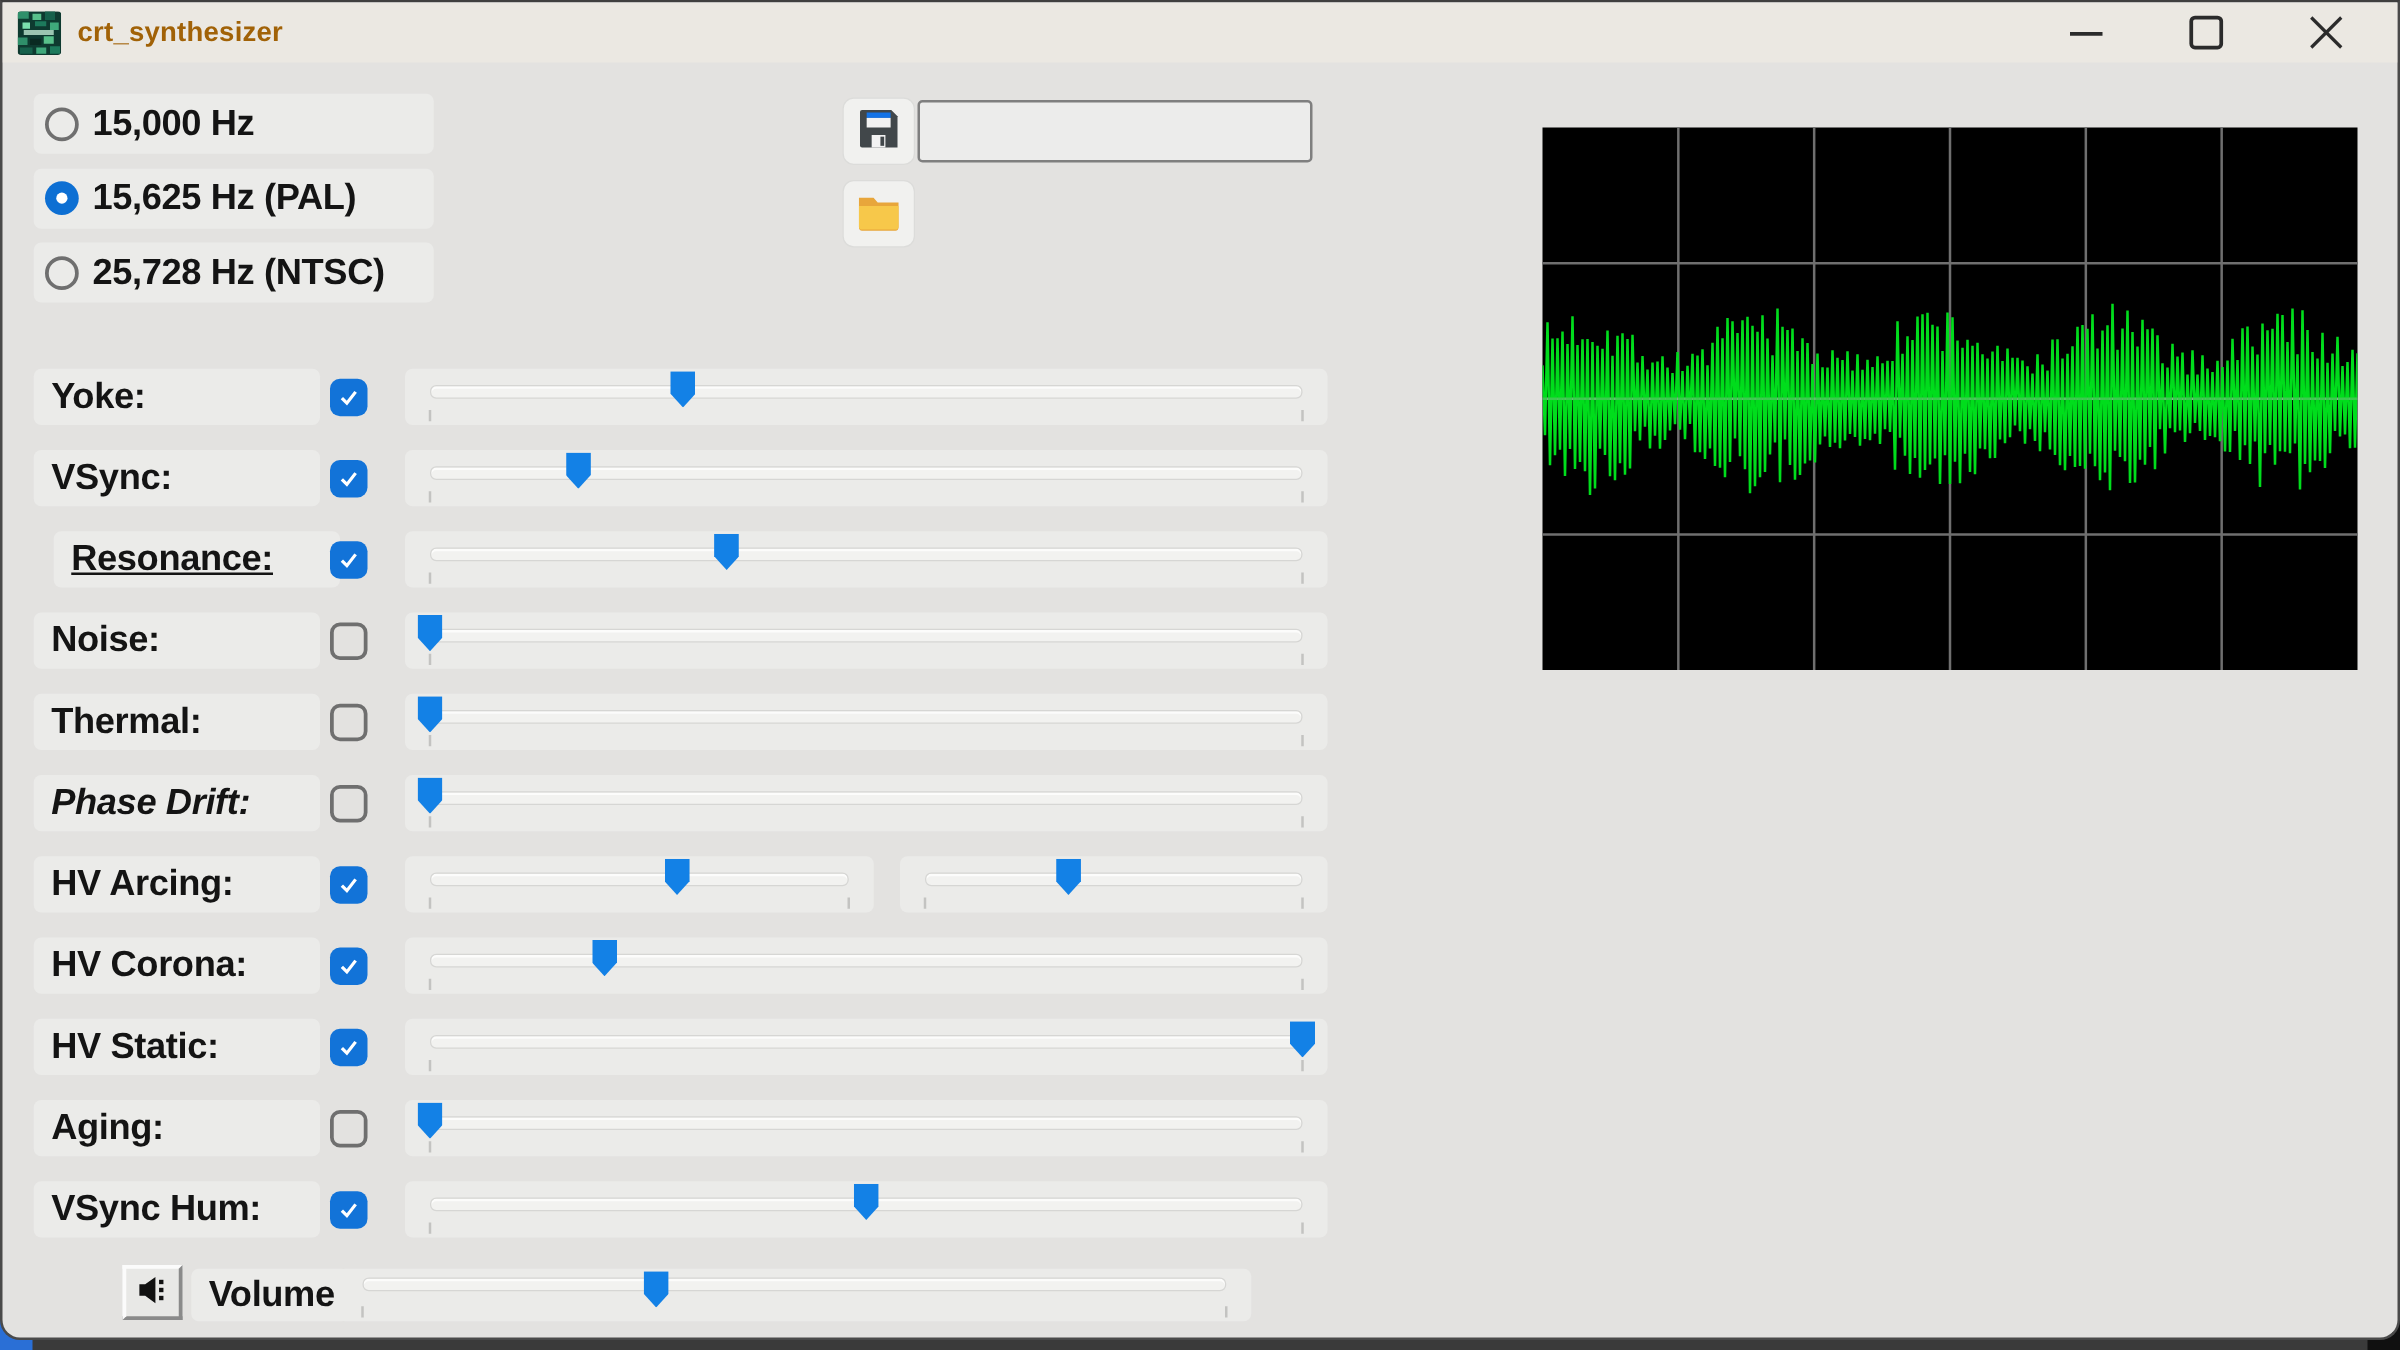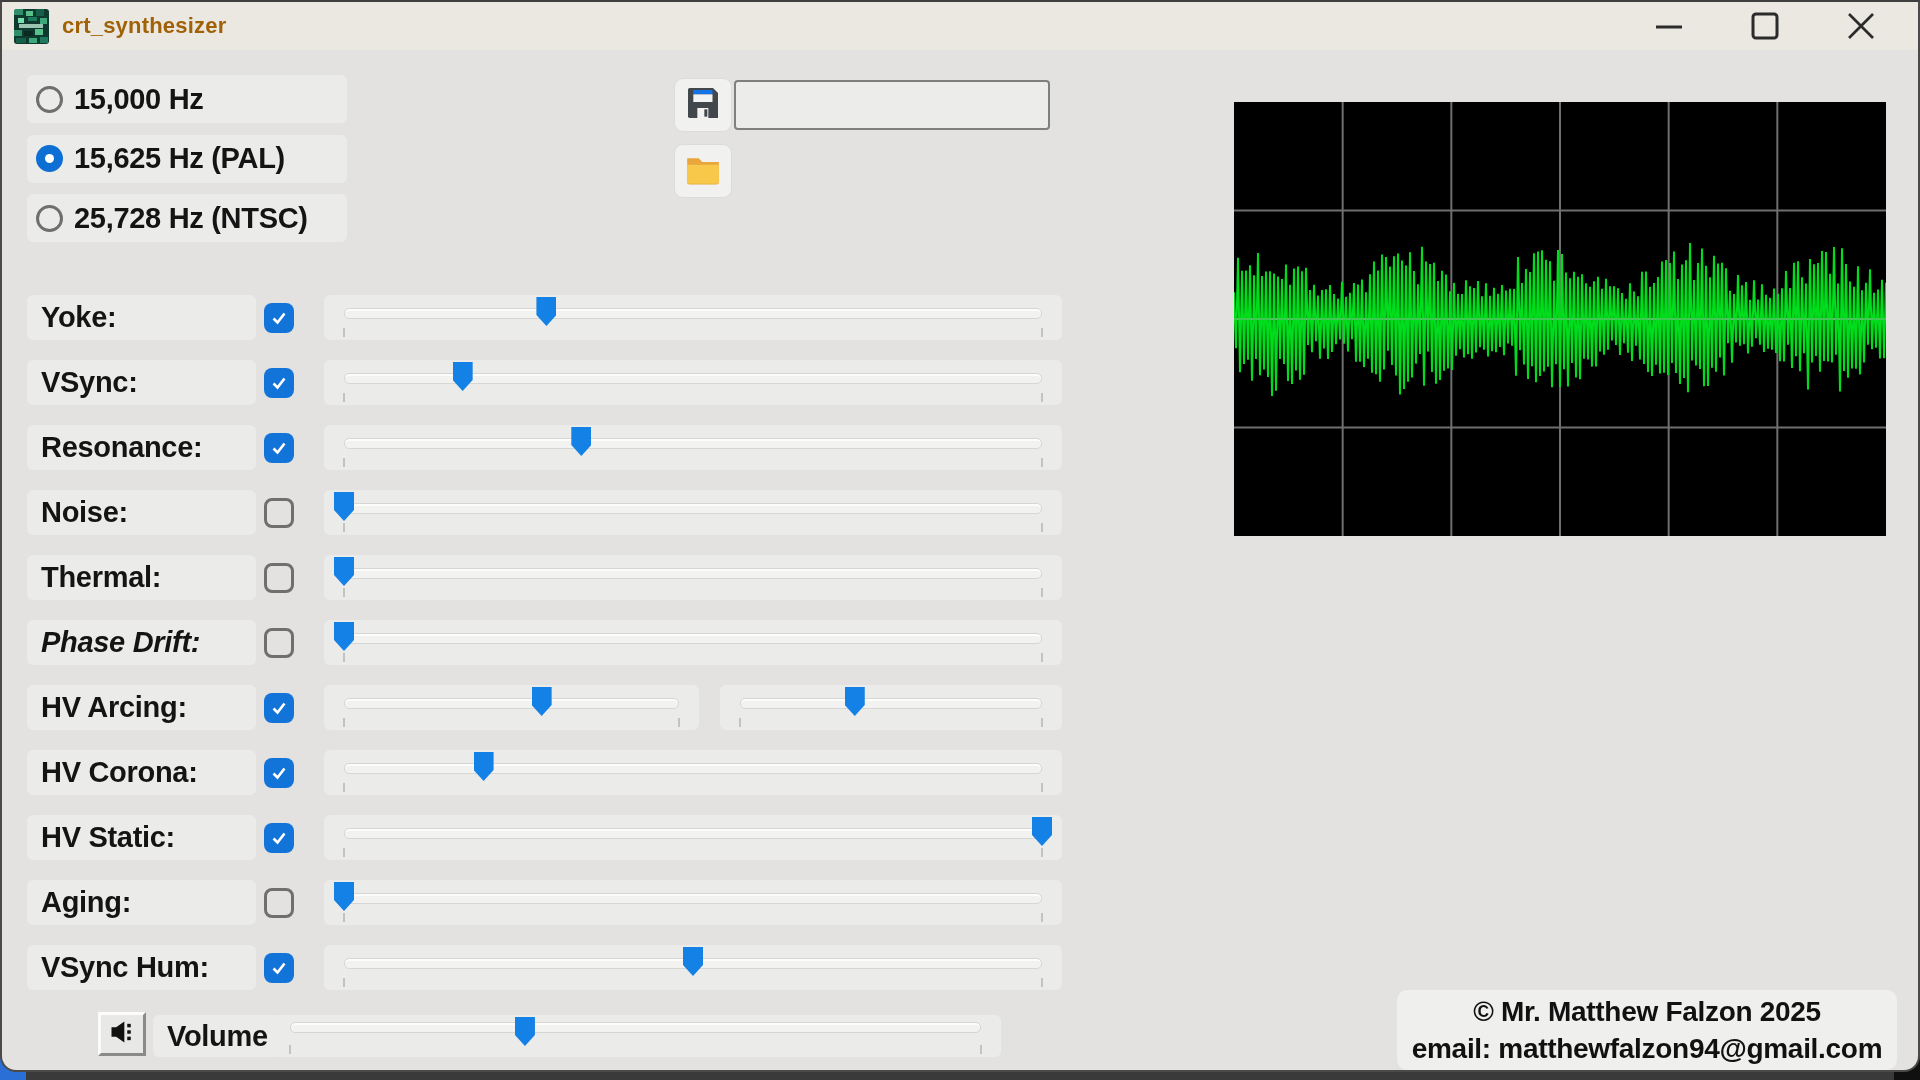--- a/index.html
+++ b/index.html
@@ -157,21 +157,21 @@
         <svg width="20" height="20" viewBox="0 0 20 20">
           <polyline points="4.5,10.5 8.5,14.5 15.5,5.5" fill="none" stroke="#fff" stroke-width="2.6"></polyline>
         </svg>
       </div>
       <div class="slider-panel" style="left: 322px; top: 358px; width: 738px;">
         <div class="slider-track"></div>
         <div class="tick" style="left: 19px;"></div>
         <div class="tick" style="right: 19px;"></div>
         <div class="thumb" style="left: 128.66px;"></div>
       </div>
-      <div class="panel row-label" style="left: 25px; top: 423px; width: 215px; height: 45px;">Resonance:</div>
+      <div class="panel row-label" style="left: 41px; top: 423px; width: 215px; height: 45px; text-decoration: underline;">Resonance:</div>
       <div class="checkbox checked" style="top: 431px;">
         <svg width="20" height="20" viewBox="0 0 20 20">
           <polyline points="4.5,10.5 8.5,14.5 15.5,5.5" fill="none" stroke="#fff" stroke-width="2.6"></polyline>
         </svg>
       </div>
       <div class="slider-panel" style="left: 322px; top: 423px; width: 738px;">
         <div class="slider-track"></div>
         <div class="tick" style="left: 19px;"></div>
         <div class="tick" style="right: 19px;"></div>
         <div class="thumb" style="left: 247.32px;"></div>
@@ -290,18 +290,14 @@
         <line x1="434.6666666666667" y1="0" x2="434.6666666666667" y2="434" stroke="#6f6f6f" stroke-width="2"></line>
         <line x1="543.3333333333334" y1="0" x2="543.3333333333334" y2="434" stroke="#6f6f6f" stroke-width="2"></line>
         <line x1="0" y1="108.5" x2="652" y2="108.5" stroke="#6f6f6f" stroke-width="2"></line>
         <line x1="0" y1="217" x2="652" y2="217" stroke="#a9a9a9" stroke-width="2"></line>
         <line x1="0" y1="325.5" x2="652" y2="325.5" stroke="#6f6f6f" stroke-width="2"></line>
         <polyline points="0,190.3 2,246.2 4,155.8 6,270.2 8,168.8 10,262.1 12,168.6 14,257.7 16,163.2 18,278.8 20,173.3 22,257.1 24,151.1 26,273.2 28,174.0 30,267.6 32,169.4 34,275.0 36,169.2 38,293.9 40,171.6 42,288.8 44,174.6 46,257.0 48,177.0 50,261.9 52,162.5 54,278.9 56,182.7 58,282.1 60,166.6 62,268.6 64,164.6 66,277.7 68,169.3 70,272.8 72,165.8 74,242.9 76,188.0 78,250.3 80,182.9 82,239.3 84,193.6 86,256.7 88,188.1 90,246.5 92,187.2 94,257.0 96,183.1 98,250.0 100,192.1 102,242.3 104,196.5 106,237.4 108,179.7 110,241.8 112,194.8 114,249.4 116,190.7 118,237.1 120,181.1 122,259.7 124,182.5 126,259.8 128,177.5 130,265.1 132,190.3 134,256.8 136,172.3 138,270.7 140,159.5 142,272.2 144,168.6 146,279.7 148,152.5 150,267.6 152,155.1 154,248.8 156,164.5 158,262.9 160,154.2 162,273.4 164,151.4 166,292.6 168,158.6 170,287.0 172,163.5 174,279.7 176,150.3 178,275.6 180,168.9 182,261.6 184,182.3 186,252.0 188,144.8 190,283.7 192,159.4 194,249.5 196,162.0 198,269.9 200,160.8 202,281.7 204,178.9 206,278.0 208,168.7 210,268.8 212,172.4 214,266.4 216,189.2 218,268.0 220,180.9 222,253.6 224,191.9 226,247.2 228,192.1 230,255.5 232,178.3 234,252.1 236,184.2 238,256.6 240,186.1 242,250.4 244,179.0 246,245.1 248,194.4 250,247.6 252,181.4 254,254.5 256,193.9 258,249.1 260,185.9 262,250.1 264,191.7 266,245.0 268,183.1 270,253.1 272,188.6 274,241.4 276,186.7 278,243.6 280,186.9 282,273.8 284,155.0 286,248.1 288,181.0 290,262.5 292,167.0 294,277.1 296,170.1 298,264.3 300,151.3 302,280.2 304,149.4 306,273.9 308,148.3 310,269.6 312,157.8 314,264.7 316,159.3 318,285.2 320,178.8 322,262.2 324,148.1 326,285.1 328,151.9 330,267.3 332,170.4 334,284.6 336,176.2 338,261.0 340,169.8 342,275.6 344,174.7 346,277.3 348,172.2 350,256.8 352,181.4 354,257.4 356,184.9 358,264.6 360,179.3 362,264.4 364,174.7 366,249.5 368,186.8 370,252.6 372,176.8 374,247.8 376,184.3 378,238.4 380,184.3 382,243.0 384,186.4 386,253.0 388,191.0 390,241.3 392,196.9 394,250.8 396,181.4 398,258.9 400,189.6 402,243.7 404,194.4 406,257.5 408,169.7 410,261.9 412,169.4 414,270.1 416,184.8 418,274.1 420,181.0 422,262.7 424,175.1 426,271.5 428,159.5 430,270.8 432,158.1 434,273.0 436,161.0 438,260.9 440,149.5 442,270.9 444,176.9 446,282.1 448,162.5 450,275.9 452,158.3 454,290.2 456,141.1 458,258.5 460,177.9 462,263.6 464,160.9 466,267.0 468,146.5 470,284.3 472,163.7 474,283.9 476,175.3 478,265.7 480,153.8 482,269.8 484,161.4 486,255.5 488,160.8 490,273.4 492,166.2 494,241.3 496,188.7 498,260.7 500,192.1 502,240.5 504,173.1 506,243.8 508,183.2 510,242.3 512,180.1 514,251.5 516,197.7 518,244.6 520,178.2 522,236.3 524,197.6 526,242.8 528,182.2 530,250.0 532,192.8 534,246.7 536,195.7 538,247.7 540,186.6 542,251.0 544,191.7 546,259.1 548,186.4 550,259.5 552,169.0 554,242.7 556,186.0 558,266.0 560,160.7 562,254.2 564,159.3 566,269.2 568,175.2 570,251.2 572,181.6 574,287.6 576,156.9 578,260.5 580,162.2 582,253.9 584,161.0 586,269.7 588,149.0 590,258.9 592,150.1 594,259.4 596,171.7 598,260.6 600,144.9 602,252.7 604,181.5 606,289.5 608,146.3 610,269.1 612,162.1 614,275.8 616,179.6 618,266.4 620,184.8 622,266.7 624,164.3 626,272.4 628,188.3 630,260.5 632,180.9 634,242.7 636,167.4 638,247.2 640,190.9 642,245.6 644,187.6 646,256.5 648,177.8 650,256.2 652,180.7" fill="none" stroke="#00dd1c" stroke-width="2"></polyline>
         <line x1="0" y1="217" x2="652" y2="217" stroke="#a9a9a9" stroke-width="2" opacity="0.35"></line>
       </svg>
   </div>
 
-  <div class="panel" id="footer">
-    <div class="footer-line">© Mr. Matthew Falzon 2025</div>
-    <div class="footer-line">email: matthewfalzon94@gmail.com</div>
-  </div>
 
 </div>
 
 </body></html>

